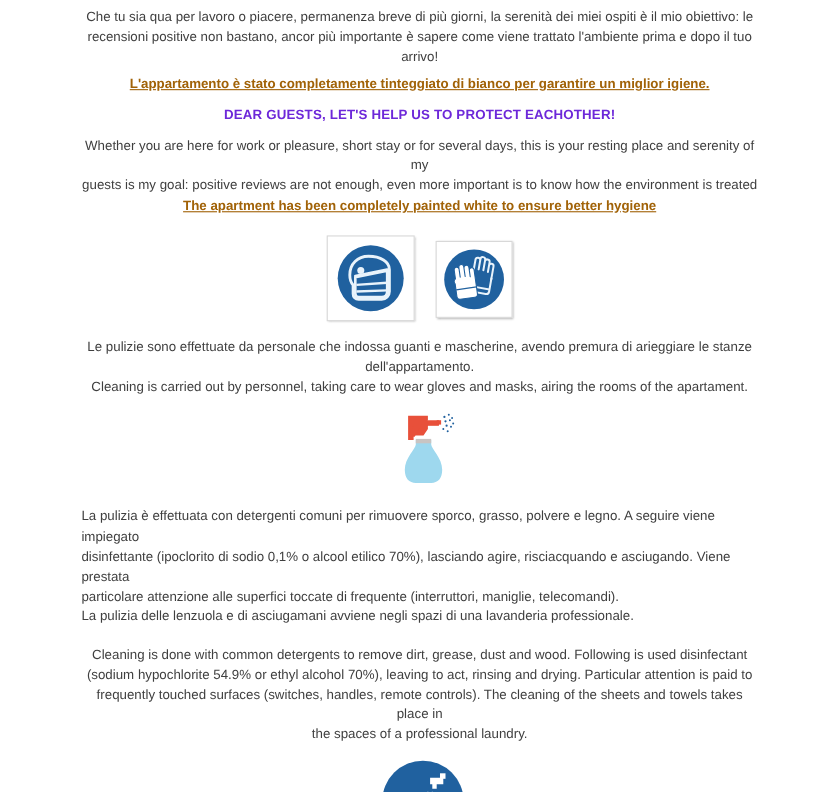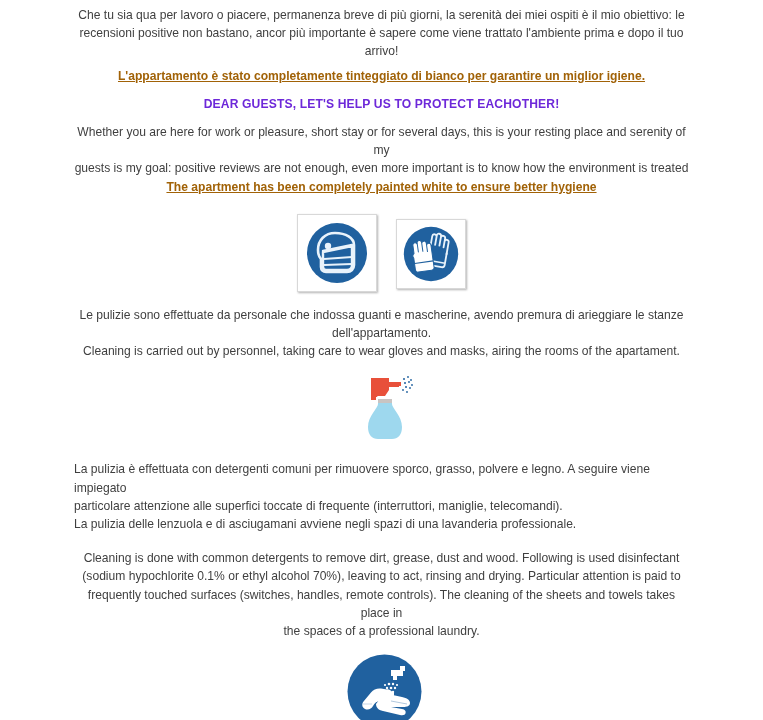--- a/index.html
+++ b/index.html
@@ -193,29 +193,30 @@
           <circle cx="48" cy="18" r="0.9"></circle>
         </g>
       </svg>
     </span>
   </div>
 
   <div class="gap-18"></div>
 
   <div>
     <p class="para justified">La pulizia è effettuata con detergenti comuni per rimuovere sporco, grasso, polvere e legno. A seguire viene impiegato</p>
+    <p class="para justified">disinfettante (ipoclorito di sodio 0,1% o alcool etilico 70%), lasciando agire, risciacquando e asciugando. Viene prestata</p>
     <p class="para justified">particolare attenzione alle superfici toccate di frequente (interruttori, maniglie, telecomandi).</p>
     <p class="para justified">La pulizia delle lenzuola e di asciugamani avviene negli spazi di una lavanderia professionale.</p>
   </div>
 
   <div class="gap-16"></div>
 
   <div>
     <p class="para">Cleaning is done with common detergents to remove dirt, grease, dust and wood. Following is used disinfectant</p>
-    <p class="para">(sodium hypochlorite 0.1% or ethyl alcohol 70%), leaving to act, rinsing and drying. Particular attention is paid to</p>
+    <p class="para">(sodium hypochlorite 54.9% or ethyl alcohol 70%), leaving to act, rinsing and drying. Particular attention is paid to</p>
     <p class="para">frequently touched surfaces (switches, handles, remote controls). The cleaning of the sheets and towels takes place in</p>
     <p class="para">the spaces of a professional laundry.</p>
   </div>
 
   <div class="gap-14"></div>
 
   <div class="hands-row">
     <span>
       <svg class="icon-svg" width="75" height="75" viewBox="0 0 75 75">
         <circle cx="37.5" cy="37.5" r="37" fill="#20619f"></circle>

